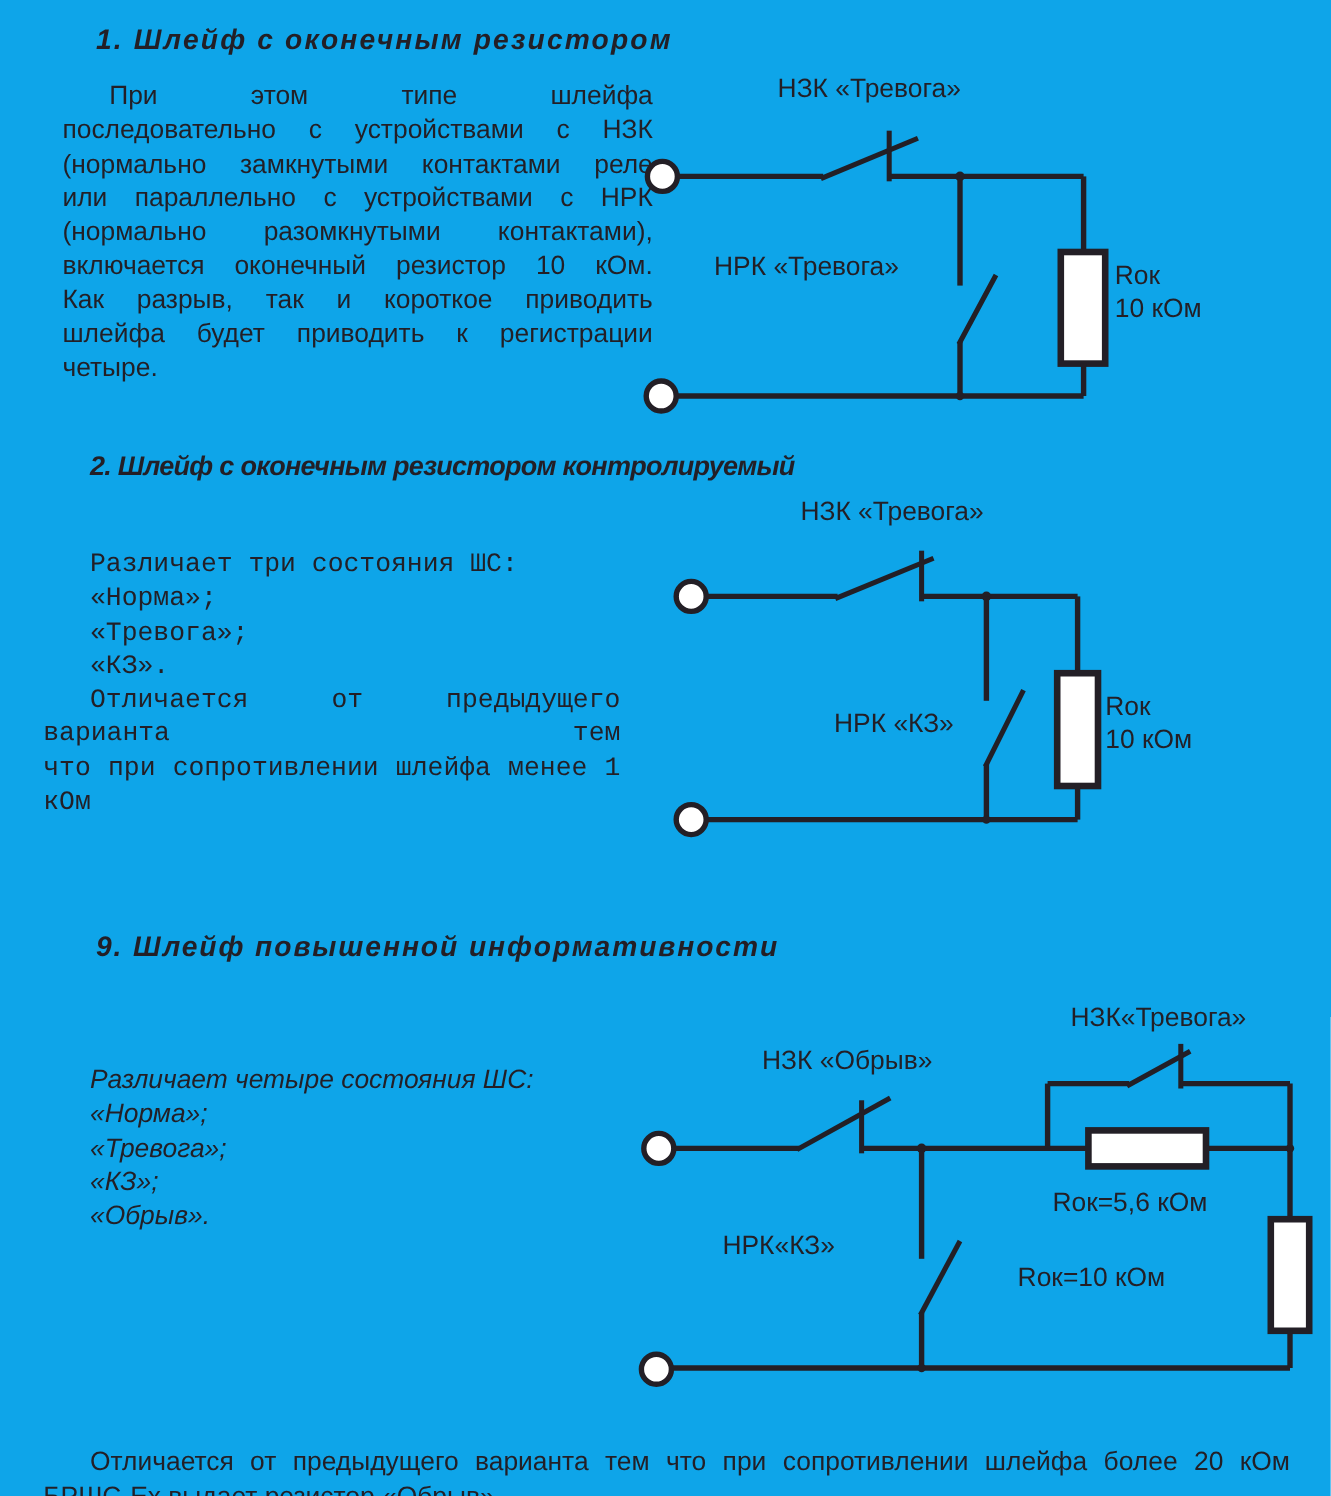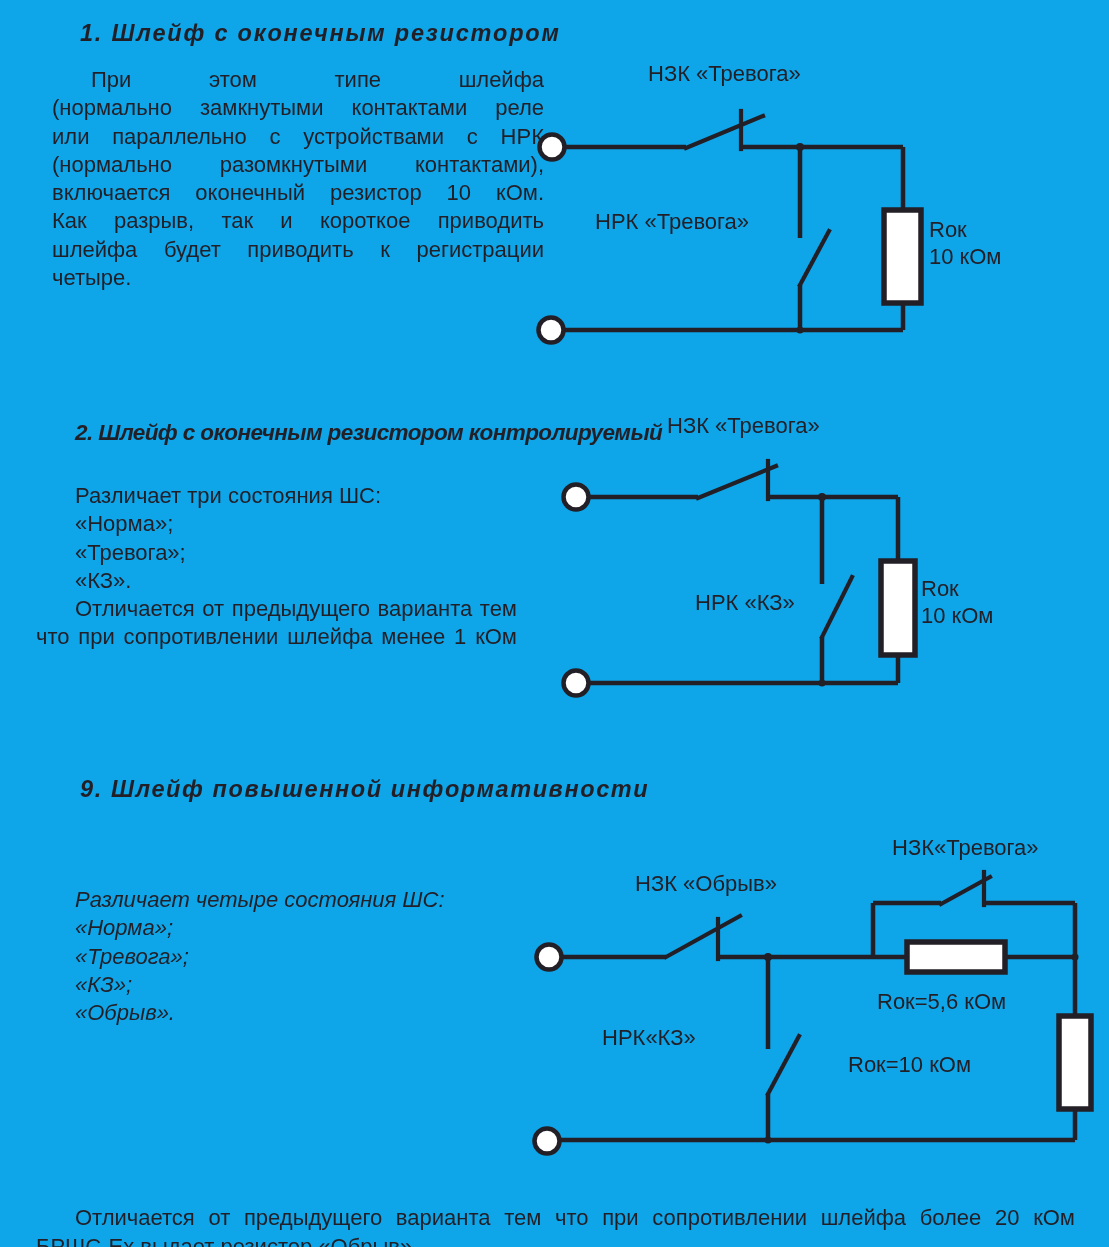--- a/index.html
+++ b/index.html
@@ -1,24 +1,24 @@
 <!DOCTYPE html>
 <html><head>
 <meta charset="utf-8">
 <style>
   html,body{margin:0;padding:0;background:#fff;}
   .page{position:relative;width:1109px;height:1247px;background:#0ea5e9;
         font-family:"Liberation Sans",sans-serif;color:#231f26;overflow:hidden;}
   .title{position:absolute;margin:0;font-weight:bold;font-style:italic;white-space:nowrap;}
   .t1{left:80px;top:20px;font-size:23.5px;letter-spacing:1.8px;}
-  .t2{left:75px;top:376px;font-size:22.5px;letter-spacing:-0.6px;margin-top:44px;}
+  .t2{left:75px;top:376px;font-size:22.5px;letter-spacing:-0.6px;}
   .t3{left:80px;top:776px;font-size:23.5px;letter-spacing:1.6px;}
   .tb{position:absolute;font-size:22px;line-height:28.3px;}
   .tb1{left:36px;top:66px;width:492px;margin-left:16px;}
-  .tb2{left:36px;top:482px;width:481px;}
+  .tb2{left:36px;top:457px;width:481px;font-family:Liberation Mono, monospace;}
   .tb3{left:36px;top:886px;width:481px;font-style:italic;}
   .tbf{left:36px;top:1204px;width:1039px;line-height:28.5px;}
   .line{min-height:28px;}
   .just{text-align:justify;text-align-last:justify;text-justify:inter-word;}
   .ind{text-indent:39px;}
   svg.circ{position:absolute;overflow:visible;}
   .c1{left:530px;top:55px;}
   .c2{left:540px;top:405px;}
   .c3{left:520px;top:830px;}
   .wire{stroke:#231f26;stroke-width:4.5;fill:none;}
@@ -29,20 +29,21 @@
   .lbl{font-family:"Liberation Sans",sans-serif;font-size:22px;fill:#231f26;}
 </style>
 </head>
 <body>
 
 <div class="page">
 
   <h2 class="title t1">1. Шлейф с оконечным резистором</h2>
   <div class="tb tb1">
     <div class="line just ind">При этом типе шлейфа</div>
+    <div class="line just">последовательно с устройствами с НЗК</div>
     <div class="line just">(нормально замкнутыми контактами реле</div>
     <div class="line just">или параллельно с устройствами с НРК</div>
     <div class="line just">(нормально разомкнутыми контактами),</div>
     <div class="line just">включается оконечный резистор 10 кОм.</div>
     <div class="line just">Как разрыв, так и короткое приводить</div>
     <div class="line just">шлейфа будет приводить к регистрации</div>
     <div class="line">четыре.</div>
   </div>
 
   <svg class="circ c1" width="579" height="300" viewBox="530 55 579 300">

